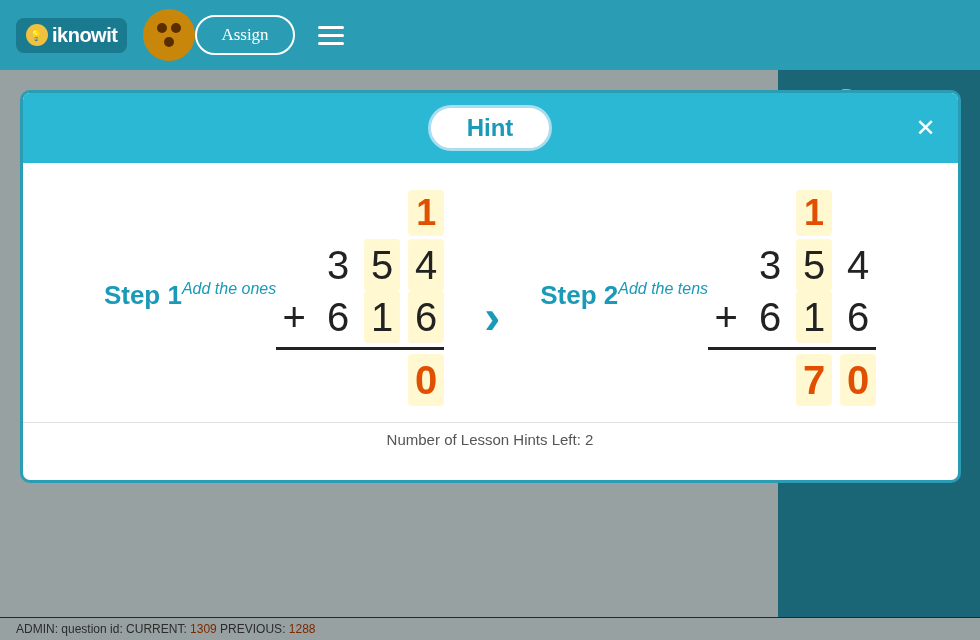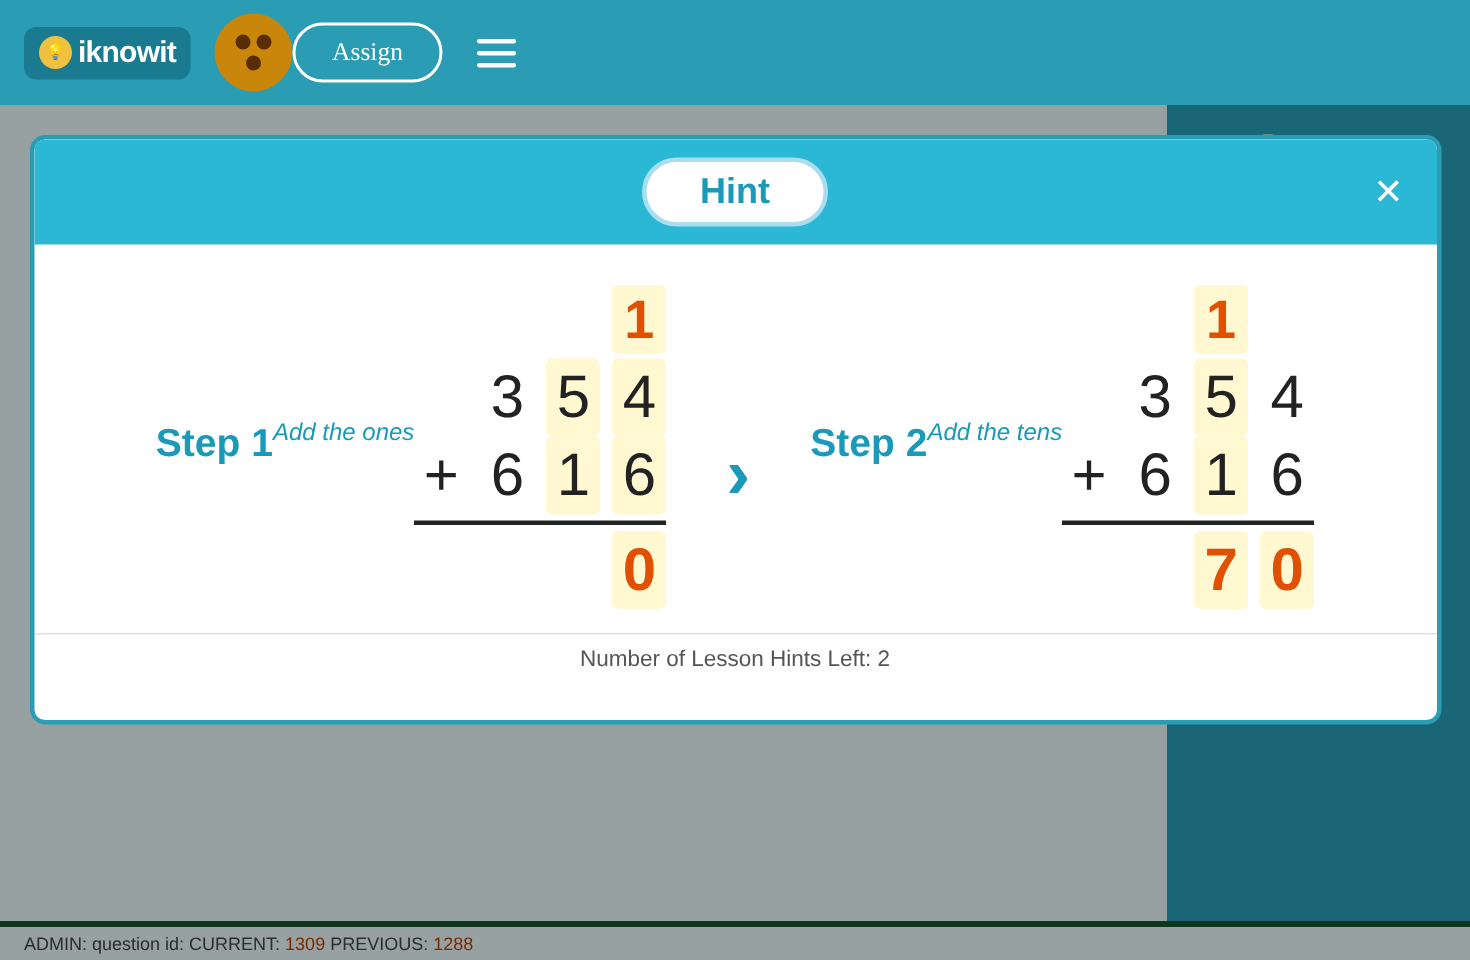--- a/index.html
+++ b/index.html
@@ -329,21 +329,21 @@
 
     .admin-bar {
       position: absolute;
       bottom: 0;
       left: 0;
       right: 0;
       background: #e8f8f8;
       padding: 4px 16px;
       font-size: 12px;
       color: #444;
-      border-top: 4px solid #14532d;
+      border-top: 1px solid #14532d;
     }
     .admin-bar a {
       color: #c04000;
       text-decoration: none;
     }
   </style>
 </head>
 <body>
 
 <div class="header">

